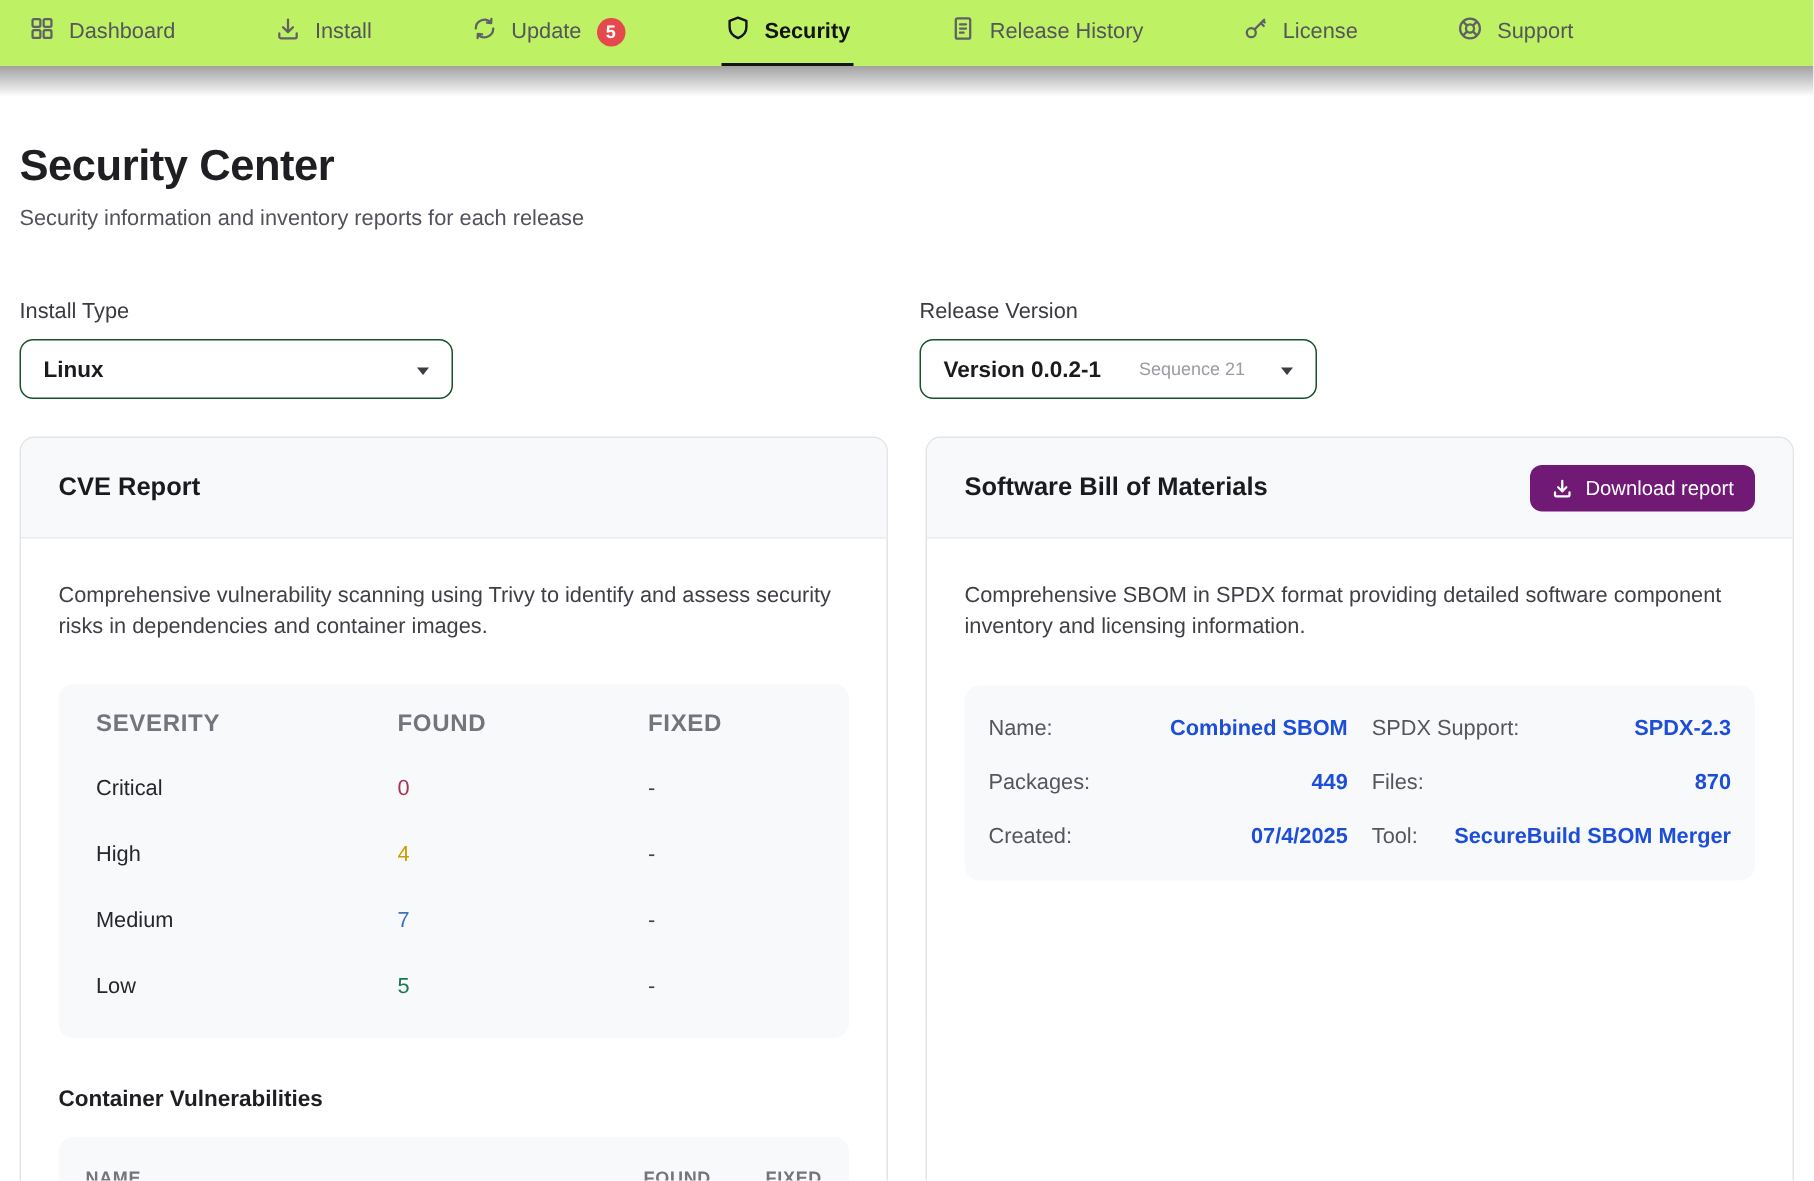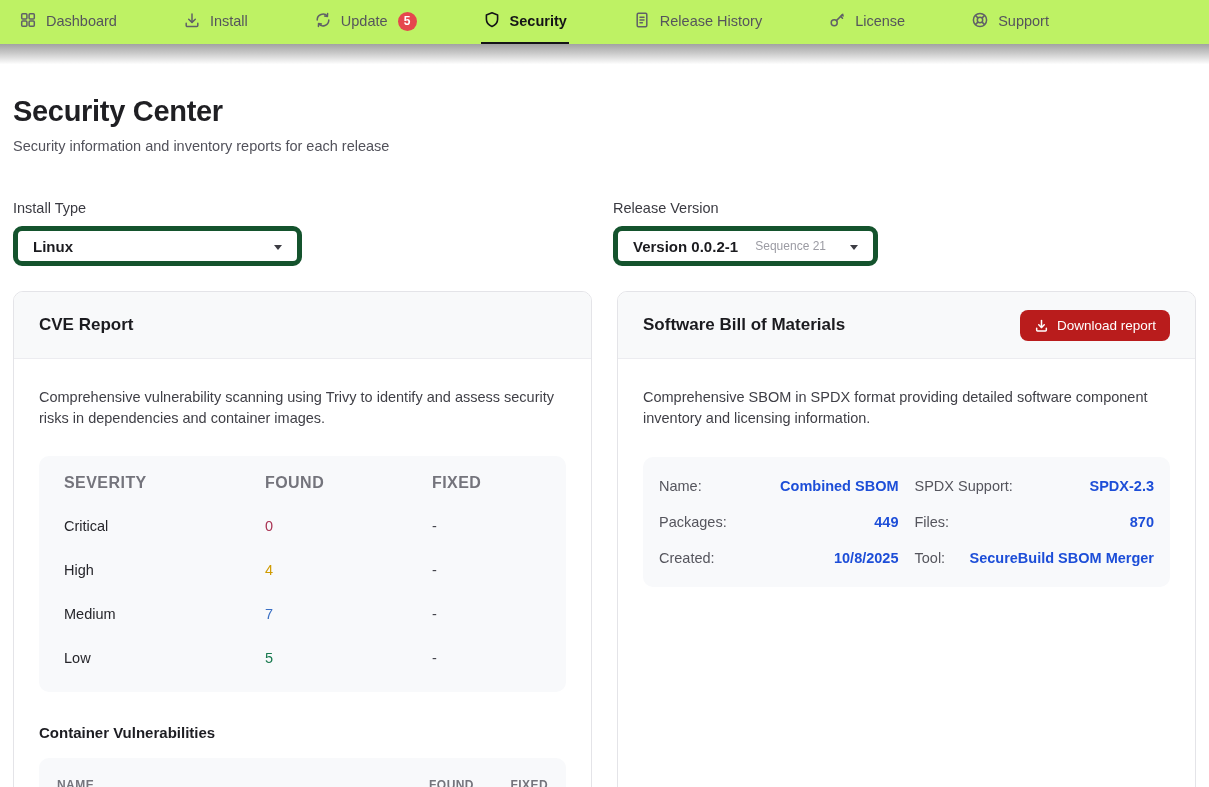--- a/index.html
+++ b/index.html
@@ -36,21 +36,21 @@
   }
   
   .main { padding: 0 13px; }
   .page-title { margin-top: 31px; font-size: 29px; font-weight: 700; color: #1f1f23; letter-spacing: -0.3px; }
   .page-subtitle { margin-top: 10px; font-size: 14.5px; color: #52525b; }
   
   .filters { display: flex; gap: 17px; margin-top: 46px; }
   .filter-col { flex: 1; }
   .filter-label { font-size: 14.5px; color: #3a3a41; }
   .select {
-    margin-top: 10px; height: 40px; border: 5px solid #14532d; border-radius: 9px;
+    margin-top: 10px; height: 40px; border: 1px solid #14532d; border-radius: 9px;
     background: #fff; display: flex; align-items: center; justify-content: space-between;
     padding: 0 15px; cursor: pointer;
   }
   .select-install { width: 289px; }
   .select-release { width: 265px; }
   .select-value { font-size: 15px; font-weight: 700; color: #1b1b1f; }
   .select-meta { font-size: 12px; color: #9b9ba3; margin-right: 24px; }
   .select-right { display: flex; align-items: center; }
   .caret {
     width: 0; height: 0; border-left: 4.5px solid transparent;
@@ -86,21 +86,21 @@
   .cv-head {
     margin-top: 17px; background: #f8f9fb; border-radius: 10px 10px 0 0;
     display: grid; grid-template-columns: 1fr 62px 54px; column-gap: 20px;
     padding: 0 18px; height: 54px; align-items: center;
     font-size: 12px; font-weight: 700; color: #74747c; letter-spacing: 0.45px;
   }
   .cv-head .num { text-align: right; }
   
   .download-btn {
     display: inline-flex; align-items: center; gap: 8px;
-    background: #b91c1c; color: #fff; border: none; border-radius: 8px;
+    background: #701a75; color: #fff; border: none; border-radius: 8px;
     height: 31px; padding: 0 14px; font-size: 13.5px; font-weight: 500;
     font-family: inherit; cursor: pointer;
   }
   .sbom-details {
     margin-top: 27px; background: #f8f9fb; border-radius: 10px;
     padding: 11px 16px; display: grid; grid-template-columns: 1fr 1fr; column-gap: 16px;
   }
   .detail-cell { display: flex; justify-content: space-between; align-items: center; height: 36px; font-size: 14.5px; }
   .detail-label { color: #55555d; }
   .detail-value { font-weight: 700; color: #1d4ed8; text-align: right; }
@@ -280,21 +280,21 @@
           <div class="detail-cell">
             <span class="detail-label">Packages:</span>
             <span class="detail-value">449</span>
           </div>
           <div class="detail-cell">
             <span class="detail-label">Files:</span>
             <span class="detail-value">870</span>
           </div>
           <div class="detail-cell">
             <span class="detail-label">Created:</span>
-            <span class="detail-value">10/8/2025</span>
+            <span class="detail-value">07/4/2025</span>
           </div>
           <div class="detail-cell">
             <span class="detail-label">Tool:</span>
             <span class="detail-value">SecureBuild SBOM Merger</span>
           </div>
         </div>
       </div>
     </section>
 
   </div>

